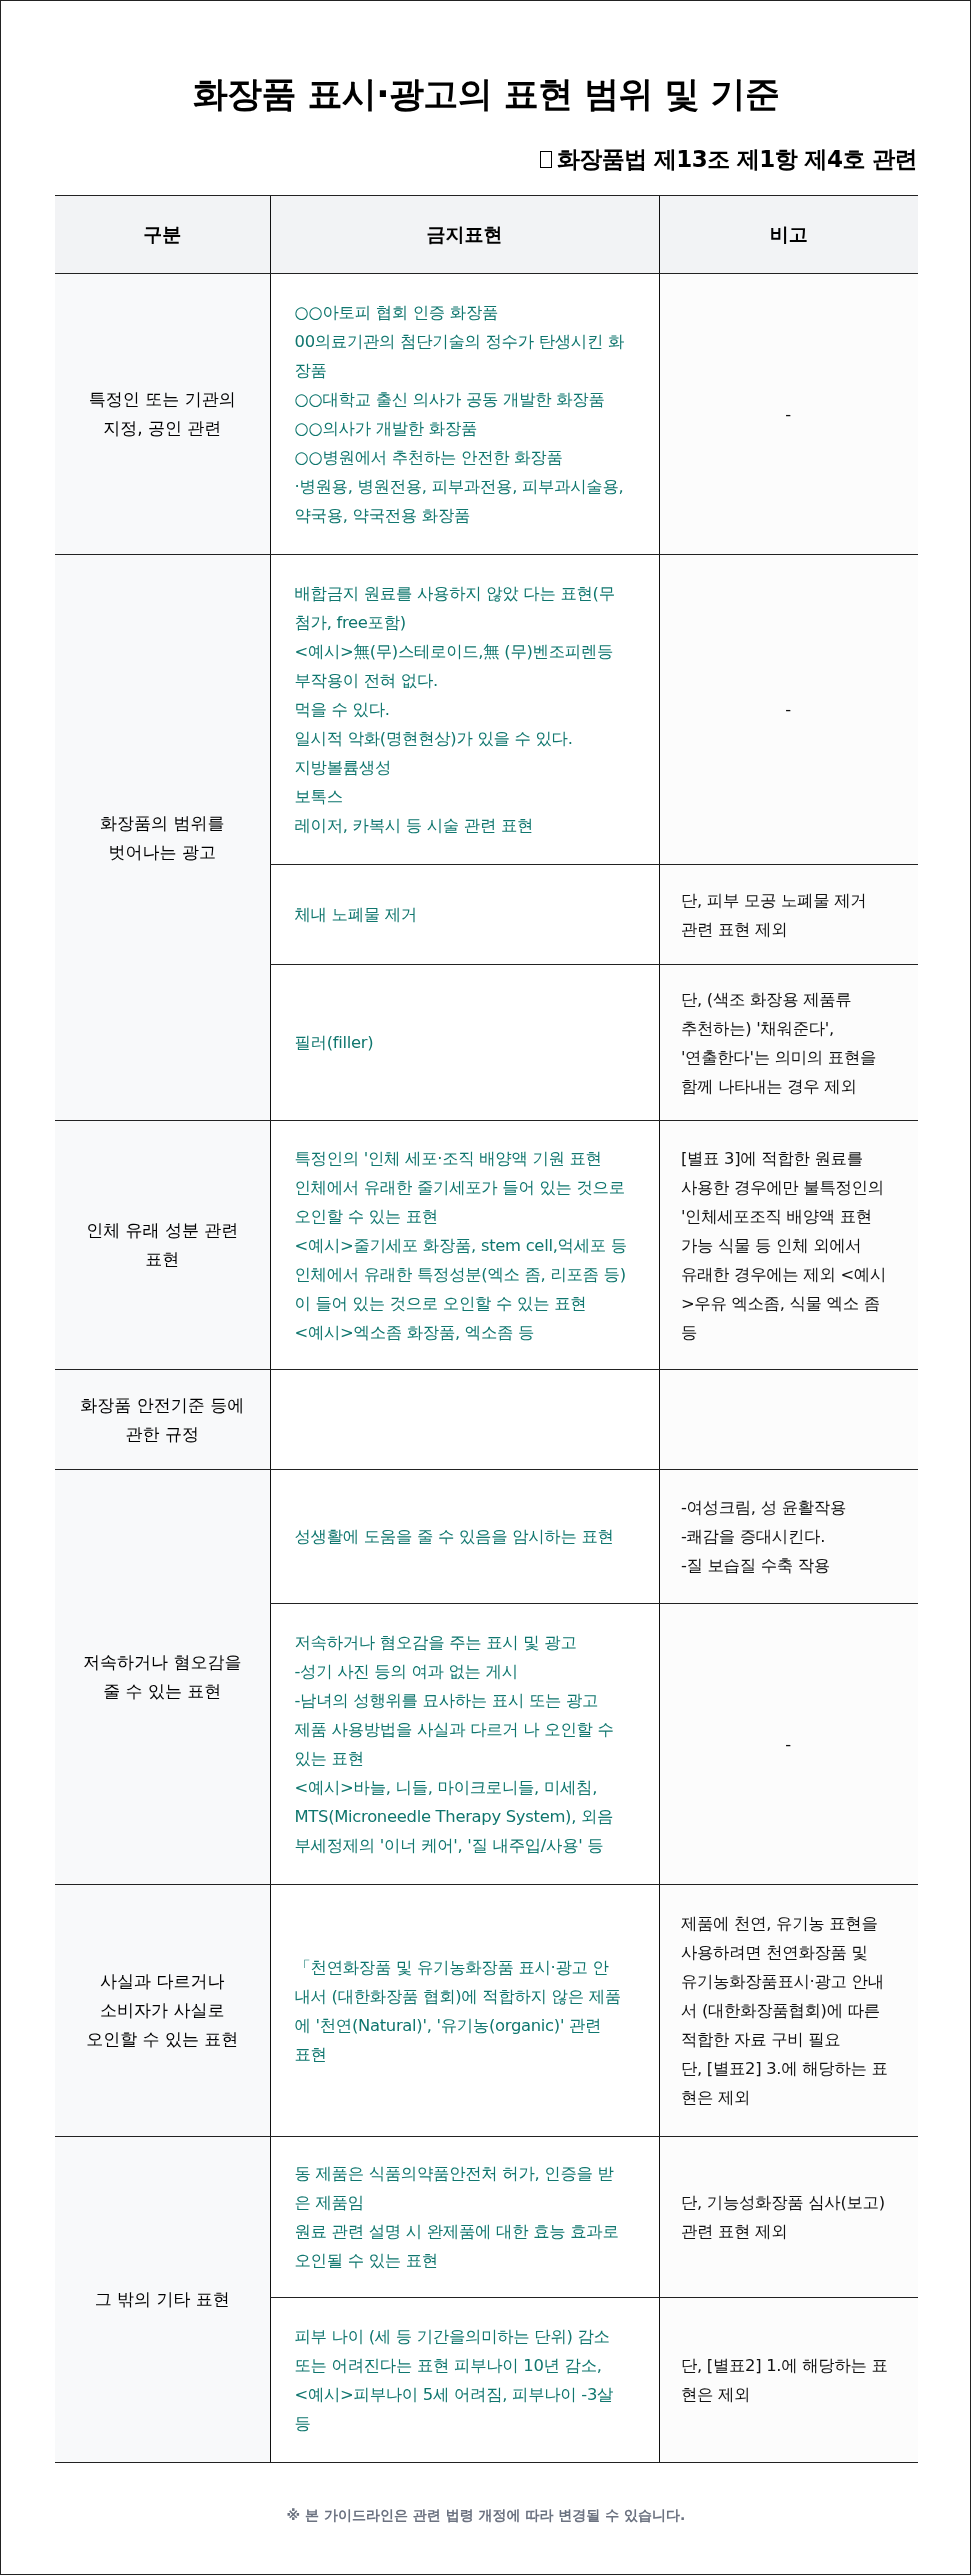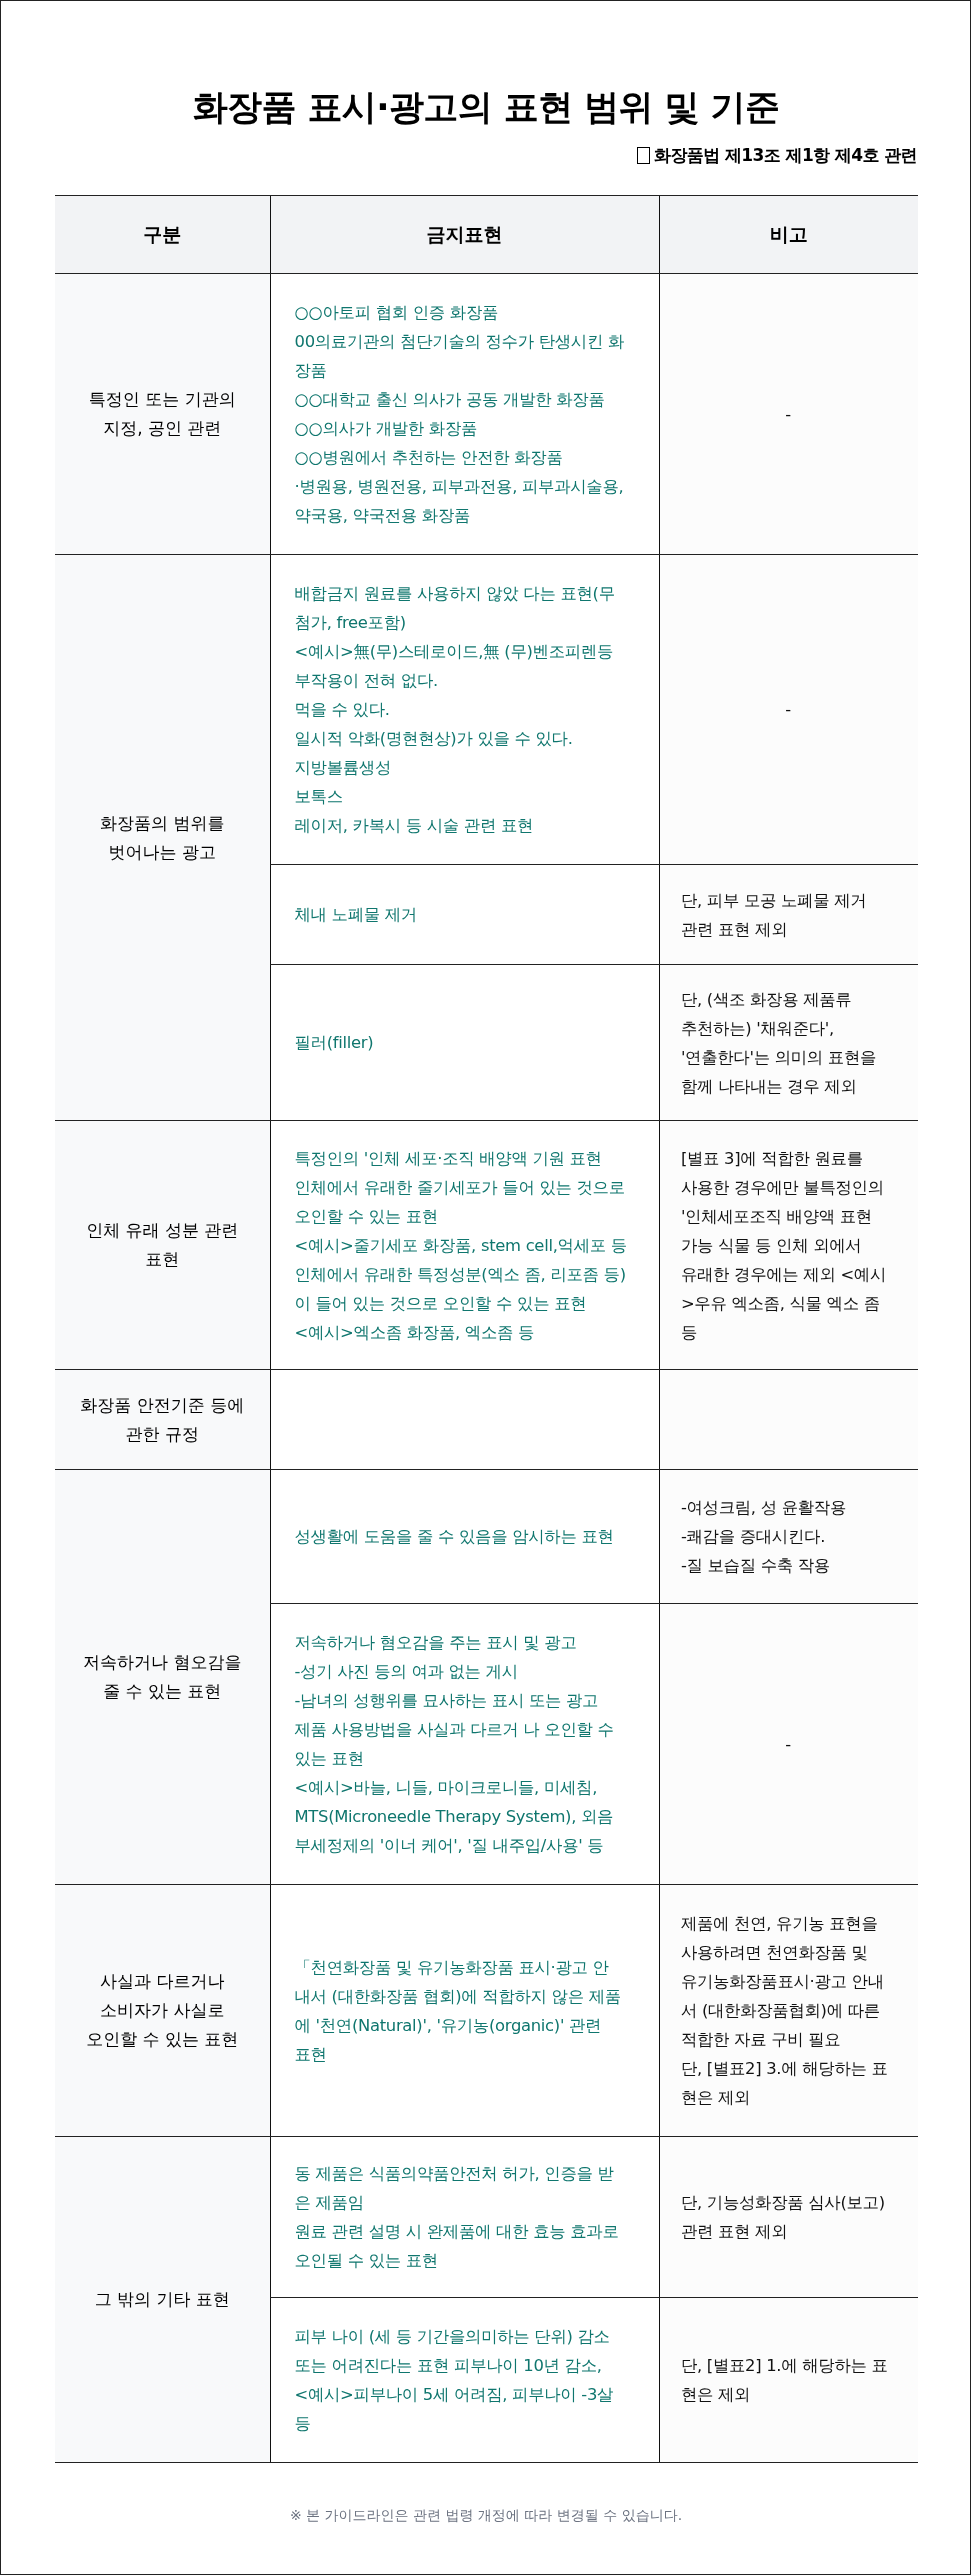--- a/index.html
+++ b/index.html
@@ -20,28 +20,28 @@
     box-sizing: border-box;
   }
   .title {
     position: absolute;
     left: 0; right: 0;
     top: 67px;
     text-align: center;
     font-size: 35px;
     font-weight: bold;
     letter-spacing: -0.6px;
-    margin: 17px;
+    margin: 4px;
     color: #000;
   }
   .subtitle {
     position: absolute;
     right: 55px;
     top: 144px;
-    font-size: 17px;
+    font-size: 23px;
     font-weight: bold;
     letter-spacing: -0.6px;
     color: #000;
     display: flex;
     align-items: center;
     gap: 4.5px;
   }
   .checkbox-box {
     display: inline-block;
     width: 12.4px;
@@ -105,20 +105,21 @@
   }
   td.cell-note.center { text-align: center; }
   .line { display: block; }
   .footer-note {
     position: absolute;
     left: 0; right: 0;
     top: 2507px;
     text-align: center;
     font-size: 14px;
     color: #6b7280;
+    font-weight: bold;
   }
 </style>
 </head>
 <body>
 
 <div class="page-frame"></div>
 
 <h1 class="title">화장품 표시·광고의 표현 범위 및 기준</h1>
 
 <div class="subtitle">

